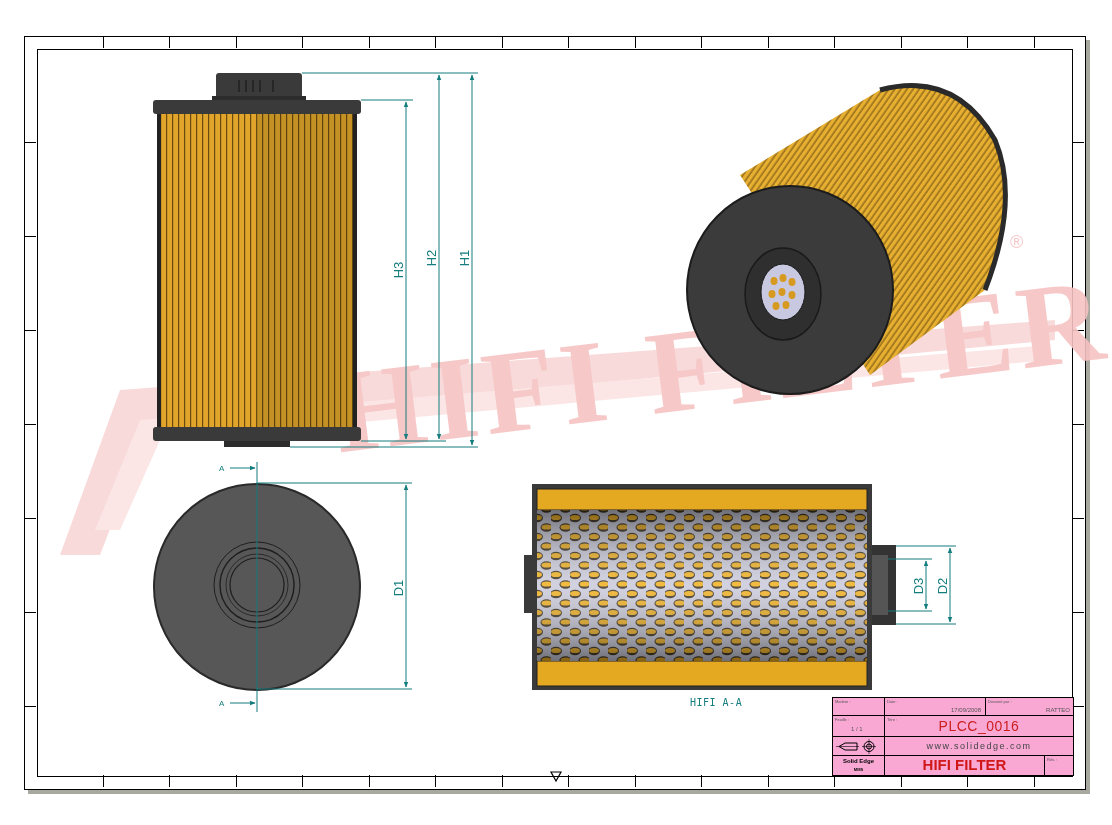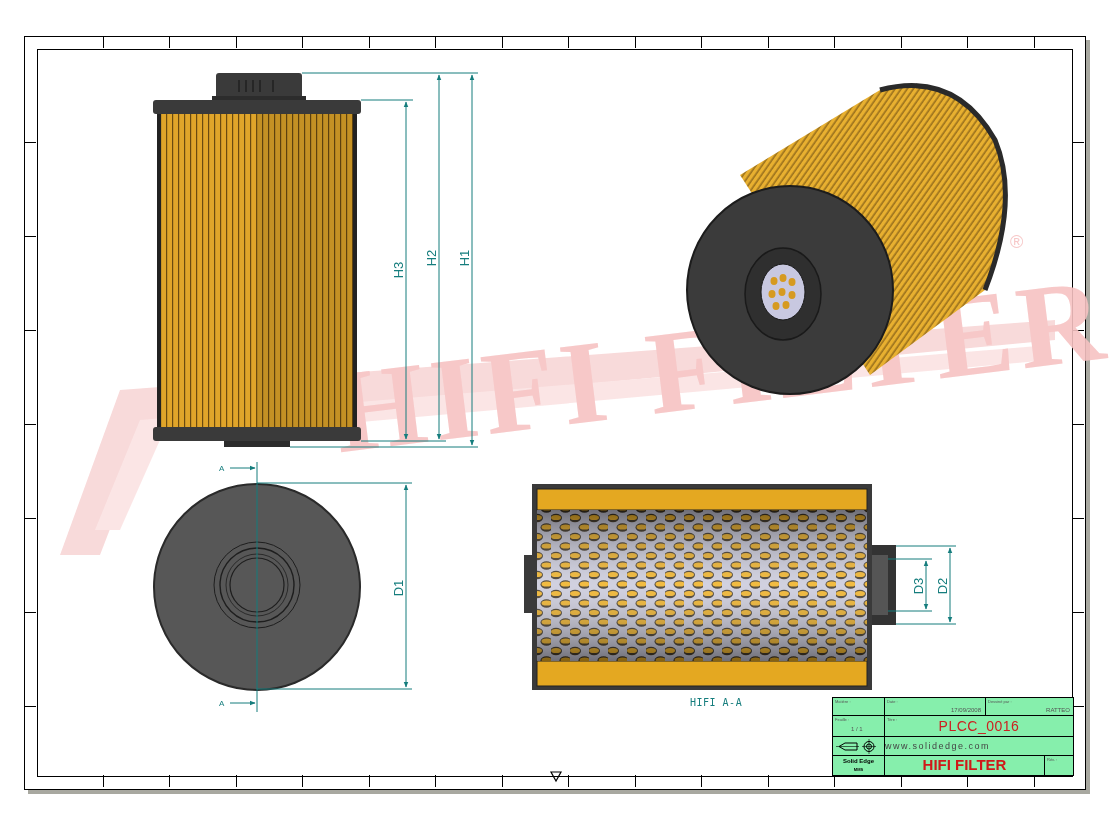--- a/index.html
+++ b/index.html
@@ -4,26 +4,26 @@
 <style>
   html, body { margin:0; padding:0; background:#ffffff; }
   body { width:1112px; height:825px; position:relative; overflow:hidden; font-family:"Liberation Sans", sans-serif; }
   .sheet { position:absolute; left:24px; top:36px; width:1060px; height:752px; background:#fff; border:1.5px solid #000; box-shadow:4px 4px 0 #a8a8a0; }
   .inner { position:absolute; left:12px; top:12px; width:1034px; height:726px; border:1.5px solid #000; }
   .tick-h { position:absolute; width:1px; height:12px; background:#000; }
   .tick-v { position:absolute; height:1px; width:12px; background:#000; }
   svg { position:absolute; left:0; top:0; }
   .dimtxt { font-family:"Liberation Sans", sans-serif; font-size:13px; fill:#157d7d; }
   .section-label { position:absolute; left:690px; top:697px; font-family:"DejaVu Sans Mono", monospace; font-size:10px; color:#157d7d; letter-spacing:0.5px; }
-  .tb { position:absolute; left:832px; top:697px; width:240px; height:77px; border:1.5px solid #000; background:#86efac; }
+  .tb { position:absolute; left:832px; top:697px; width:240px; height:77px; border:1.5px solid #000; background:#f9a8d4; }
   .tb-cell { position:absolute; border-right:1px solid #000; border-bottom:1px solid #000; box-sizing:border-box; }
   .tb-lbl { position:absolute; left:2px; top:1px; font-size:4px; color:#555; }
   .tb-val { position:absolute; font-size:6px; color:#555; }
   .tb-title { position:absolute; left:0; right:0; text-align:center; font-size:14px; color:#cc2020; letter-spacing:0.5px; }
-  .tb-web { position:absolute; left:0; right:0; font-size:9px; color:#444; letter-spacing:1.5px; }
+  .tb-web { position:absolute; left:0; right:0; text-align:center; font-size:9px; color:#444; letter-spacing:1.5px; }
   .tb-brand { position:absolute; left:0; right:0; text-align:center; font-size:15px; font-weight:bold; color:#d01818; }
   .tb-se { position:absolute; left:0; right:0; text-align:center; font-size:6px; font-weight:bold; color:#000; }
 </style>
 </head>
 <body>
 
 <div class="sheet">
   <div class="inner"></div>
 </div>
 

